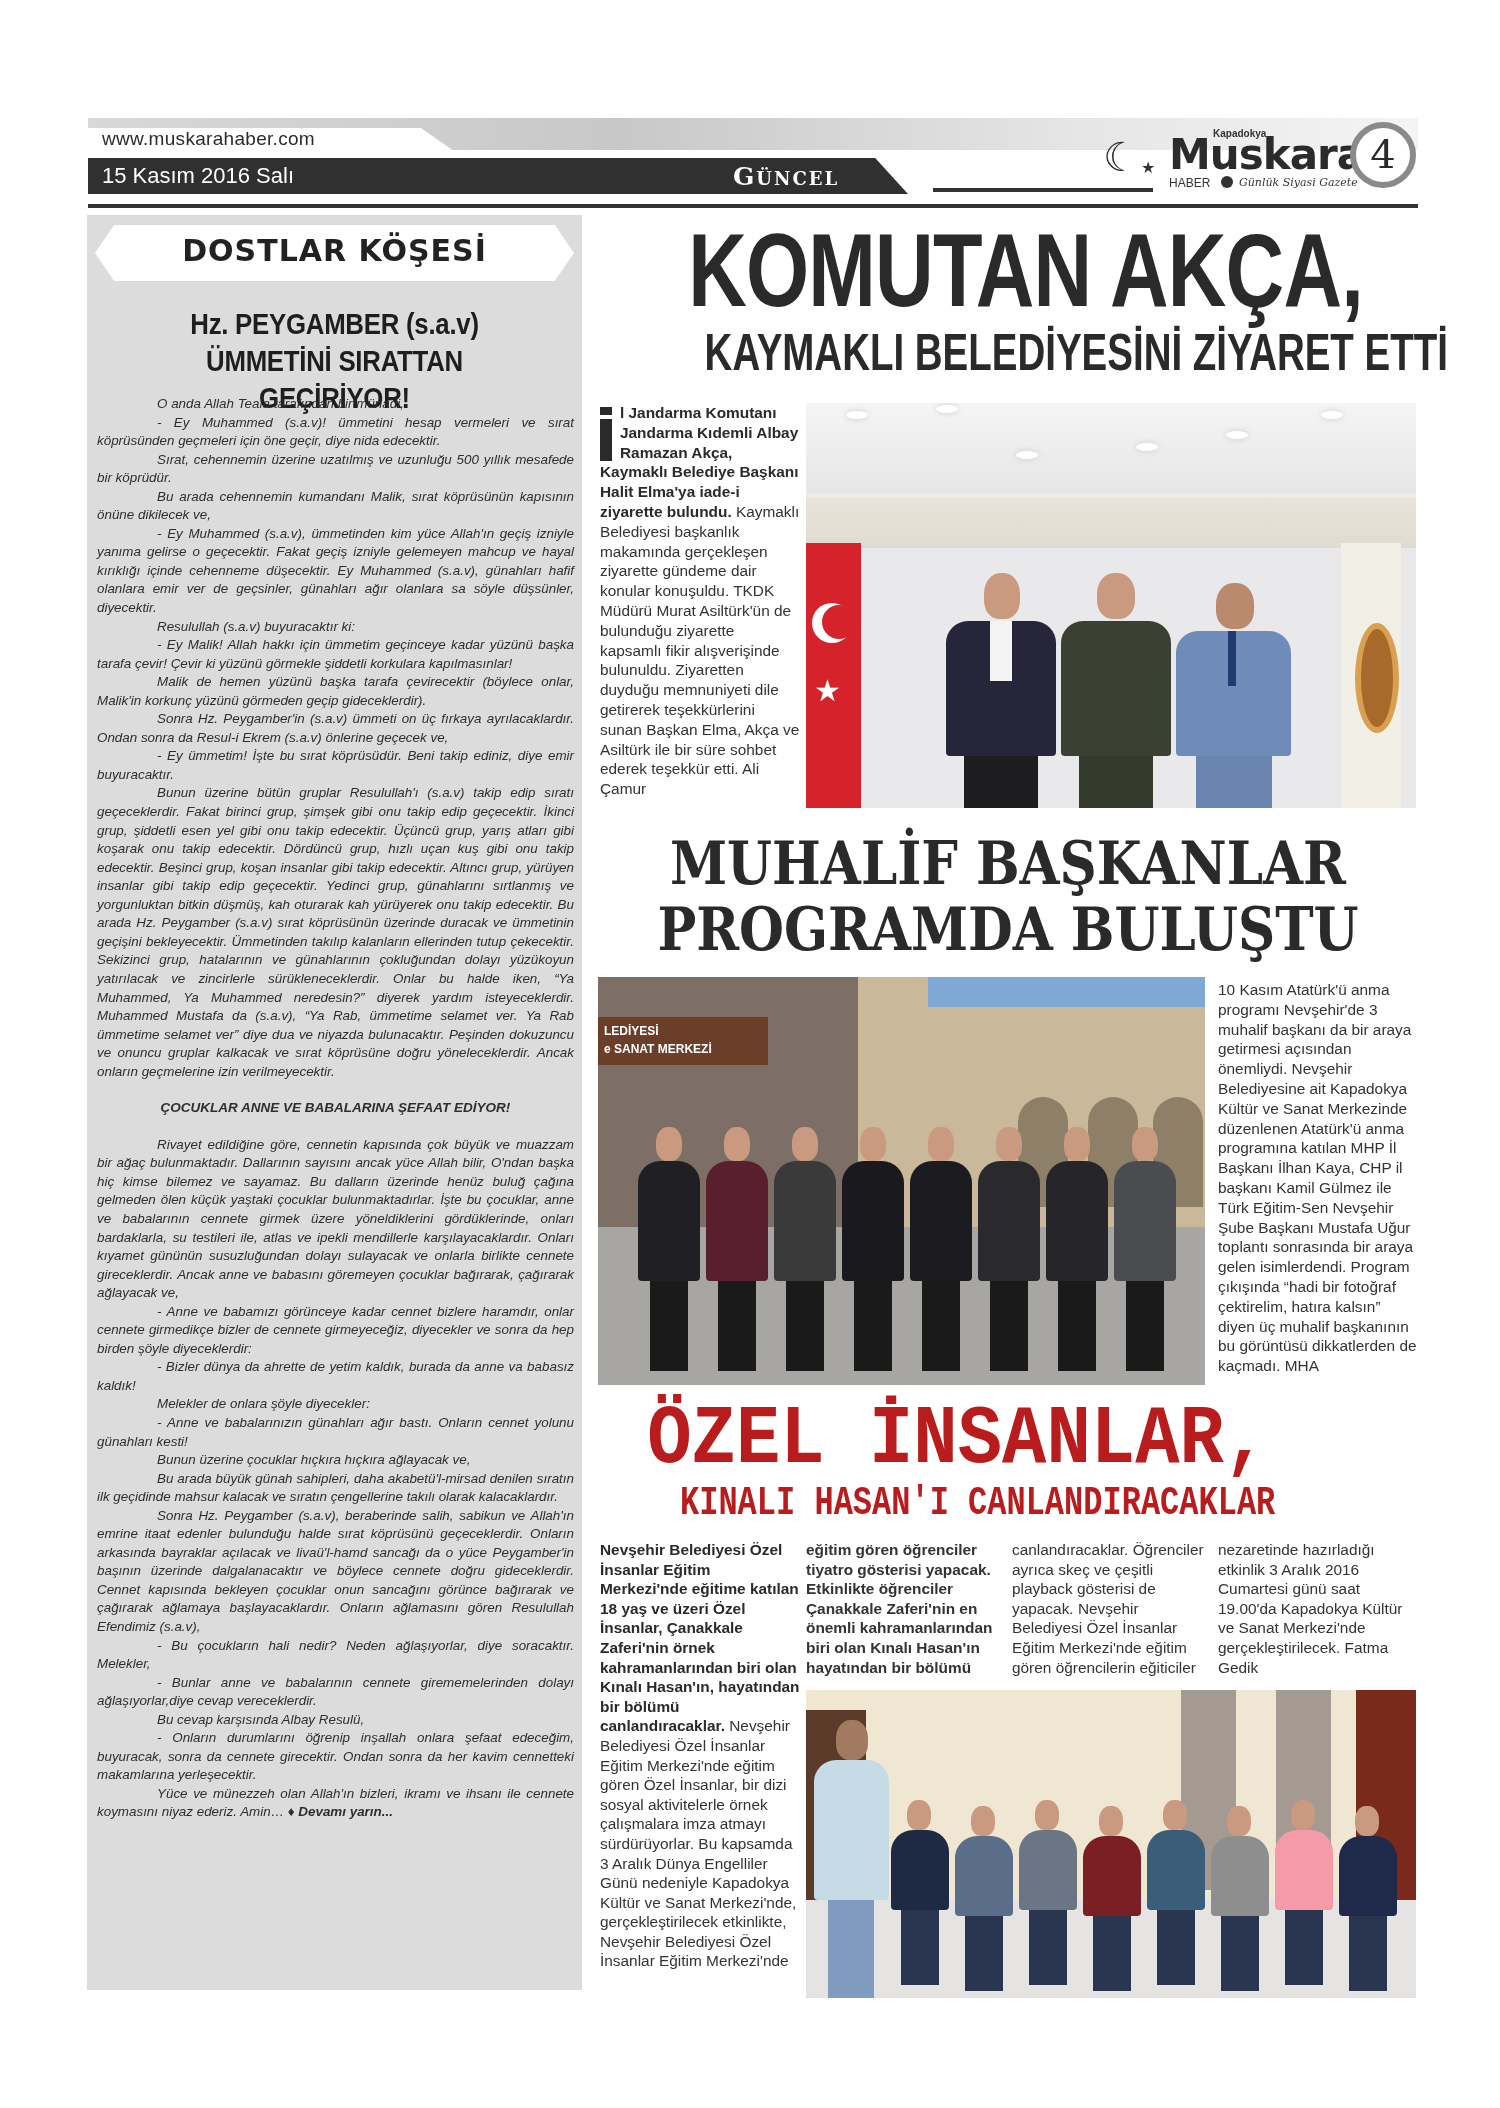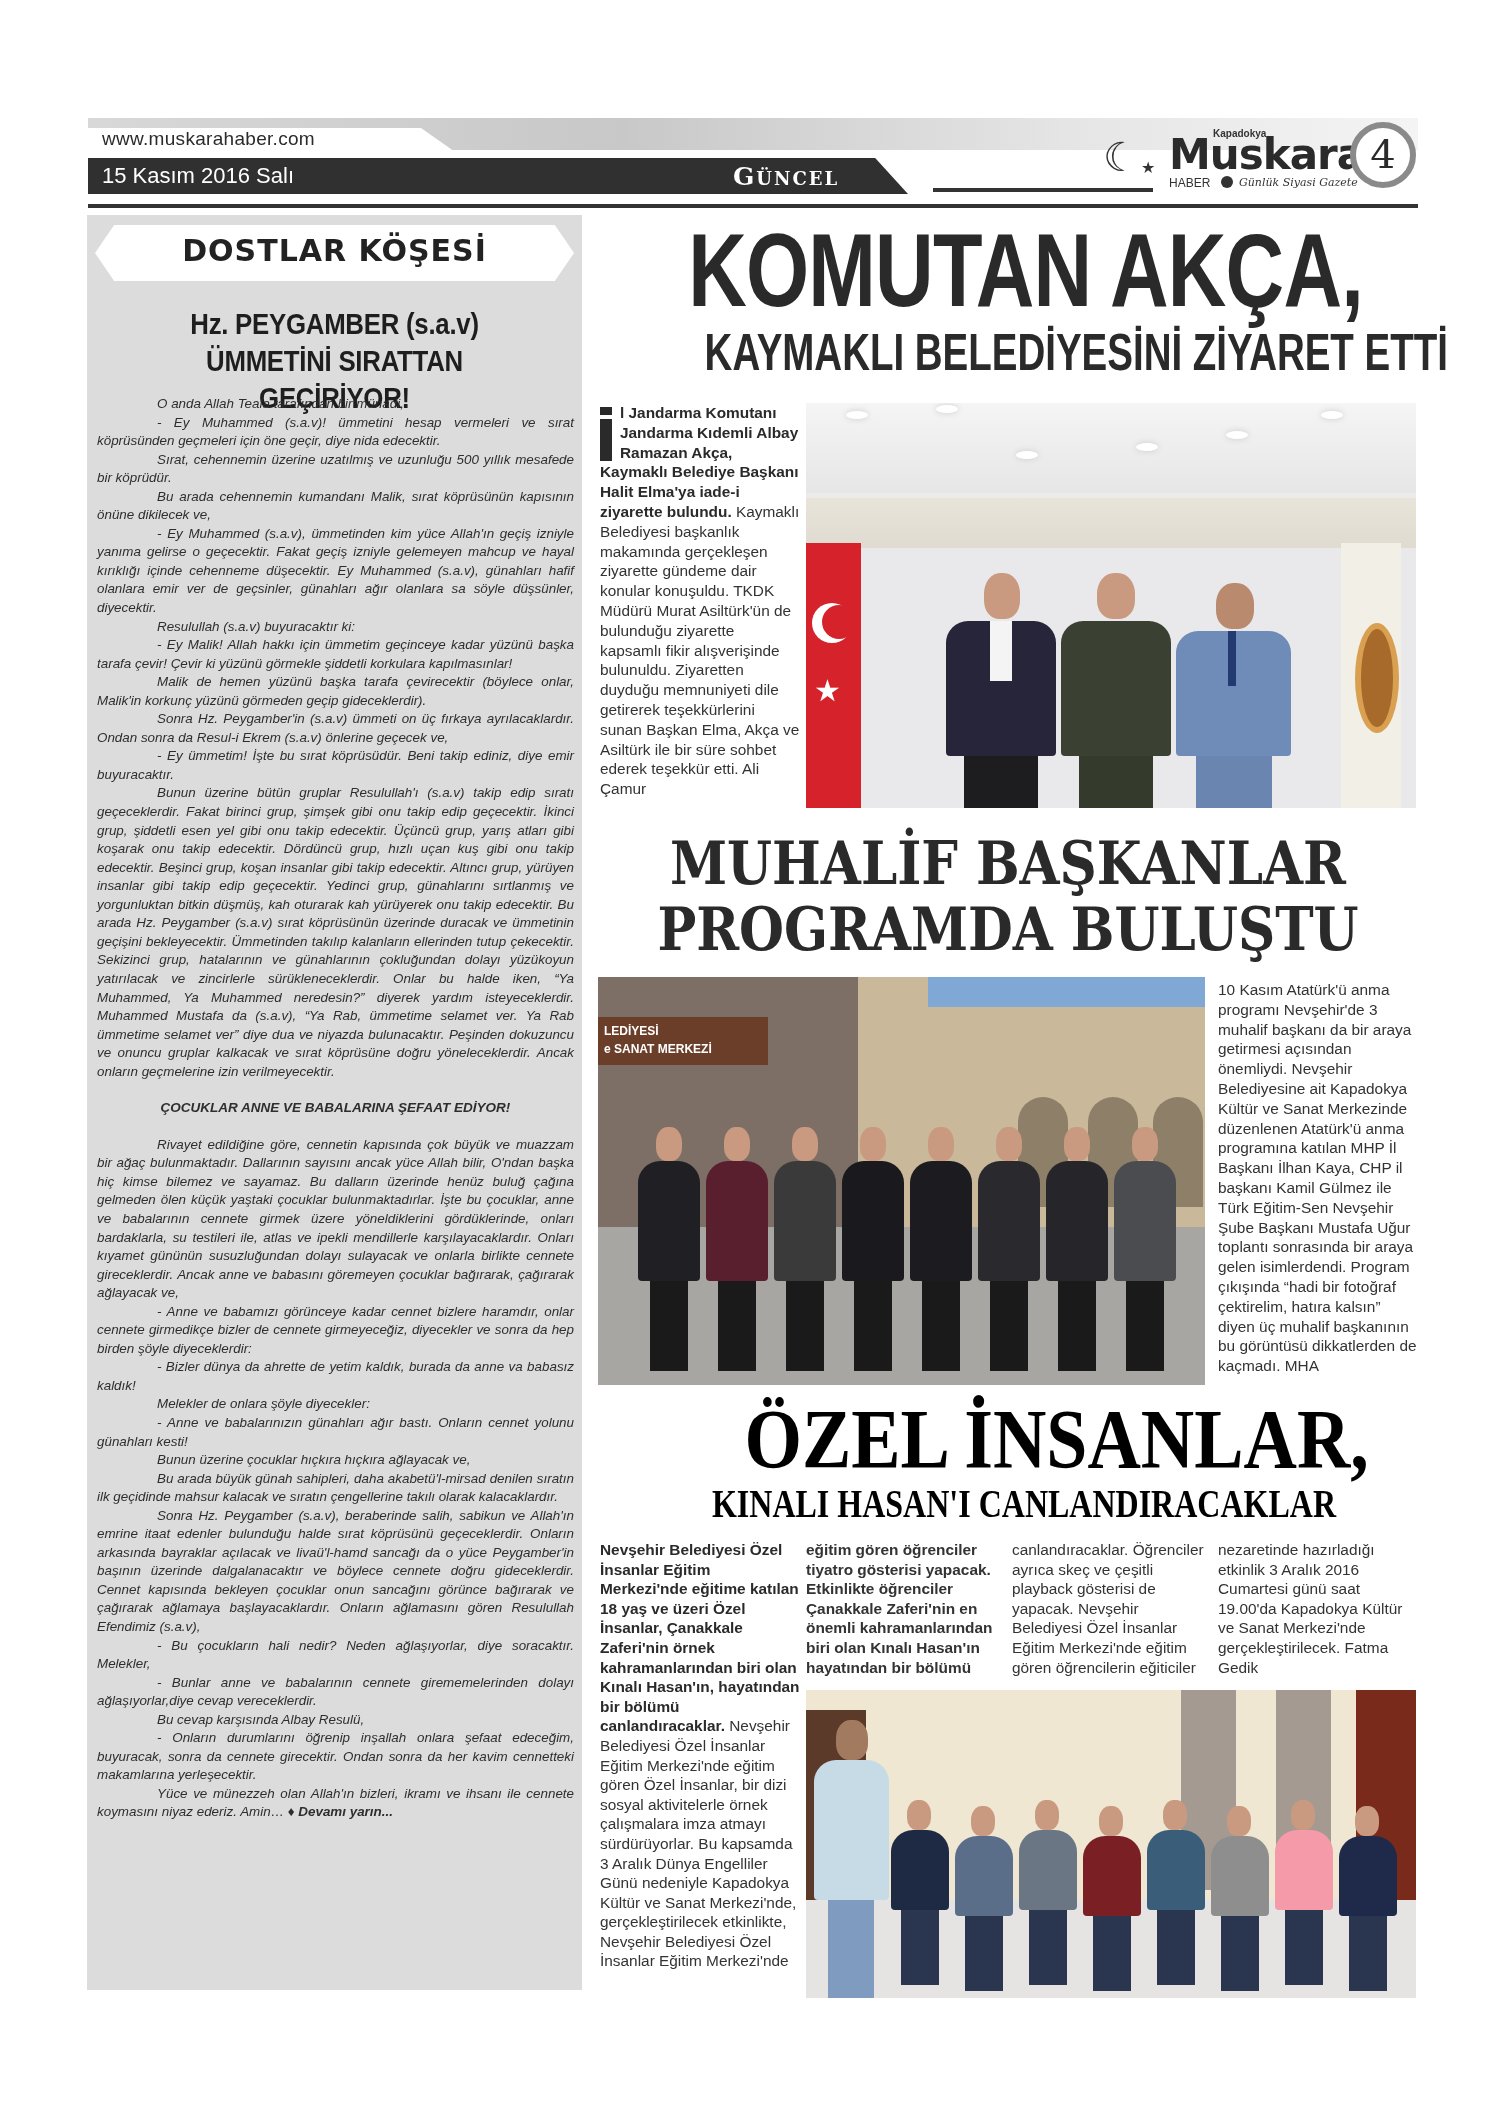--- a/index.html
+++ b/index.html
@@ -87,22 +87,22 @@
   .photo2 { left: 598px; top: 977px; width: 607px; height: 408px; background: #b9b7b2; }
   .p2-wall { position: absolute; left: 0; top: 0; width: 260px; height: 250px; background: #7d6f66; }
   .p2-sign { position: absolute; left: 0; top: 40px; width: 170px; height: 48px; background: #6b3e2a; color: #fff; font-size: 12px; font-weight: bold; padding: 5px 6px; line-height: 18px; }
   .p2-building { position: absolute; left: 260px; top: 0; width: 347px; height: 250px; background: #c9b89a; }
   .p2-sky { position: absolute; left: 330px; top: 0; width: 277px; height: 30px; background: #7fa9d4; }
   .p2-arch { position: absolute; width: 50px; height: 110px; border-radius: 25px 25px 0 0; background: #8e8068; top: 120px; }
   .p2-ground { position: absolute; left: 0; top: 250px; width: 100%; height: 158px; background: #a8a6a2; }
 
   .a2-text { position: absolute; left: 1218px; top: 980px; width: 200px; font-size: 15.4px; line-height: 19.8px; color: #333; }
 
-  .h3 { position: absolute; left: 598px; top: 1398px; width: 820px; text-align: right; font-family: Liberation Serif, serif;
-    font-weight: bold; color: #000000; line-height: 1; }
+  .h3 { position: absolute; left: 598px; top: 1398px; width: 820px; text-align: left; font-family: Liberation Mono, monospace;
+    font-weight: bold; color: #b91c1c; line-height: 1; }
   .h3-main { font-size: 84px; transform: scaleX(0.88); transform-origin: center top; white-space: nowrap; }
   .h3-sub { font-size: 40px; margin-top: 2px; transform: scaleX(0.80); transform-origin: center top; white-space: nowrap; }
 
   .a3-lead { position: absolute; left: 600px; top: 1540px; width: 200px; font-size: 15.4px; line-height: 19.6px; color: #333; }
   .a3-lead .lead { font-weight: bold; color: #2a2a2a; }
   .a3-col { position: absolute; top: 1540px; width: 195px; font-size: 15.4px; line-height: 19.6px; color: #333; }
   .a3-c2 { left: 806px; font-weight: bold; }
   .a3-c3 { left: 1012px; }
   .a3-c4 { left: 1218px; }
 

